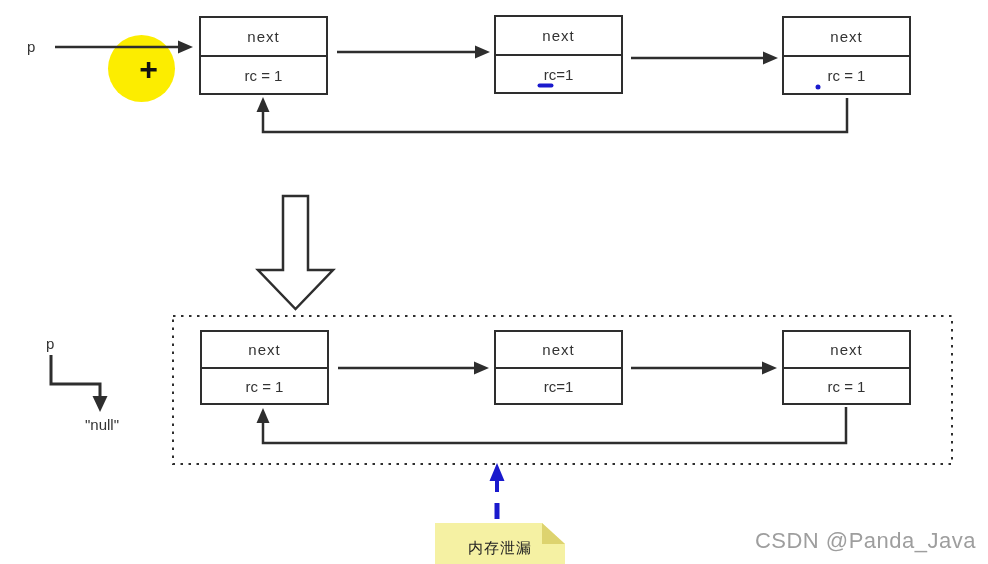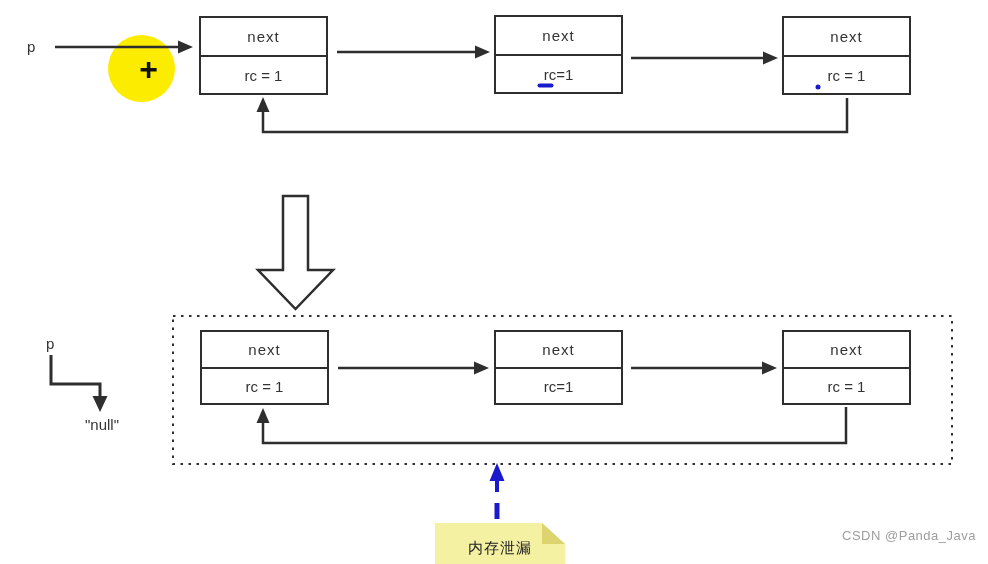--- a/index.html
+++ b/index.html
@@ -63,21 +63,21 @@
     margin-top:16px;
     font-size:15px;color:#222;letter-spacing:1px;
   }
   .note-fold{
     position:absolute;left:542px;top:523px;width:23px;height:21px;
     background:var(--note-fold);
     clip-path:polygon(0 0, 100% 100%, 0 100%);
   }
   .watermark{
     position:absolute;right:12px;top:528px;
-    font-size:13px;color:var(--watermark);letter-spacing:0.5px;
+    font-size:22px;color:var(--watermark);letter-spacing:0.5px;
   }
   svg.overlay{
     position:absolute;left:0;top:0;pointer-events:none;
   }
   svg .wire{stroke:var(--line);stroke-width:2.5;fill:none;}
   svg .head{fill:var(--line);stroke:none;}
   svg .hollow{fill:#ffffff;stroke:var(--line);stroke-width:2.5;}
   svg .dotted{fill:none;stroke:var(--line);stroke-width:2;stroke-dasharray:2.5 5.5;}
   svg .blue-fill{fill:var(--accent-blue);stroke:none;}
   svg .blue-wire{stroke:var(--accent-blue);fill:none;}

